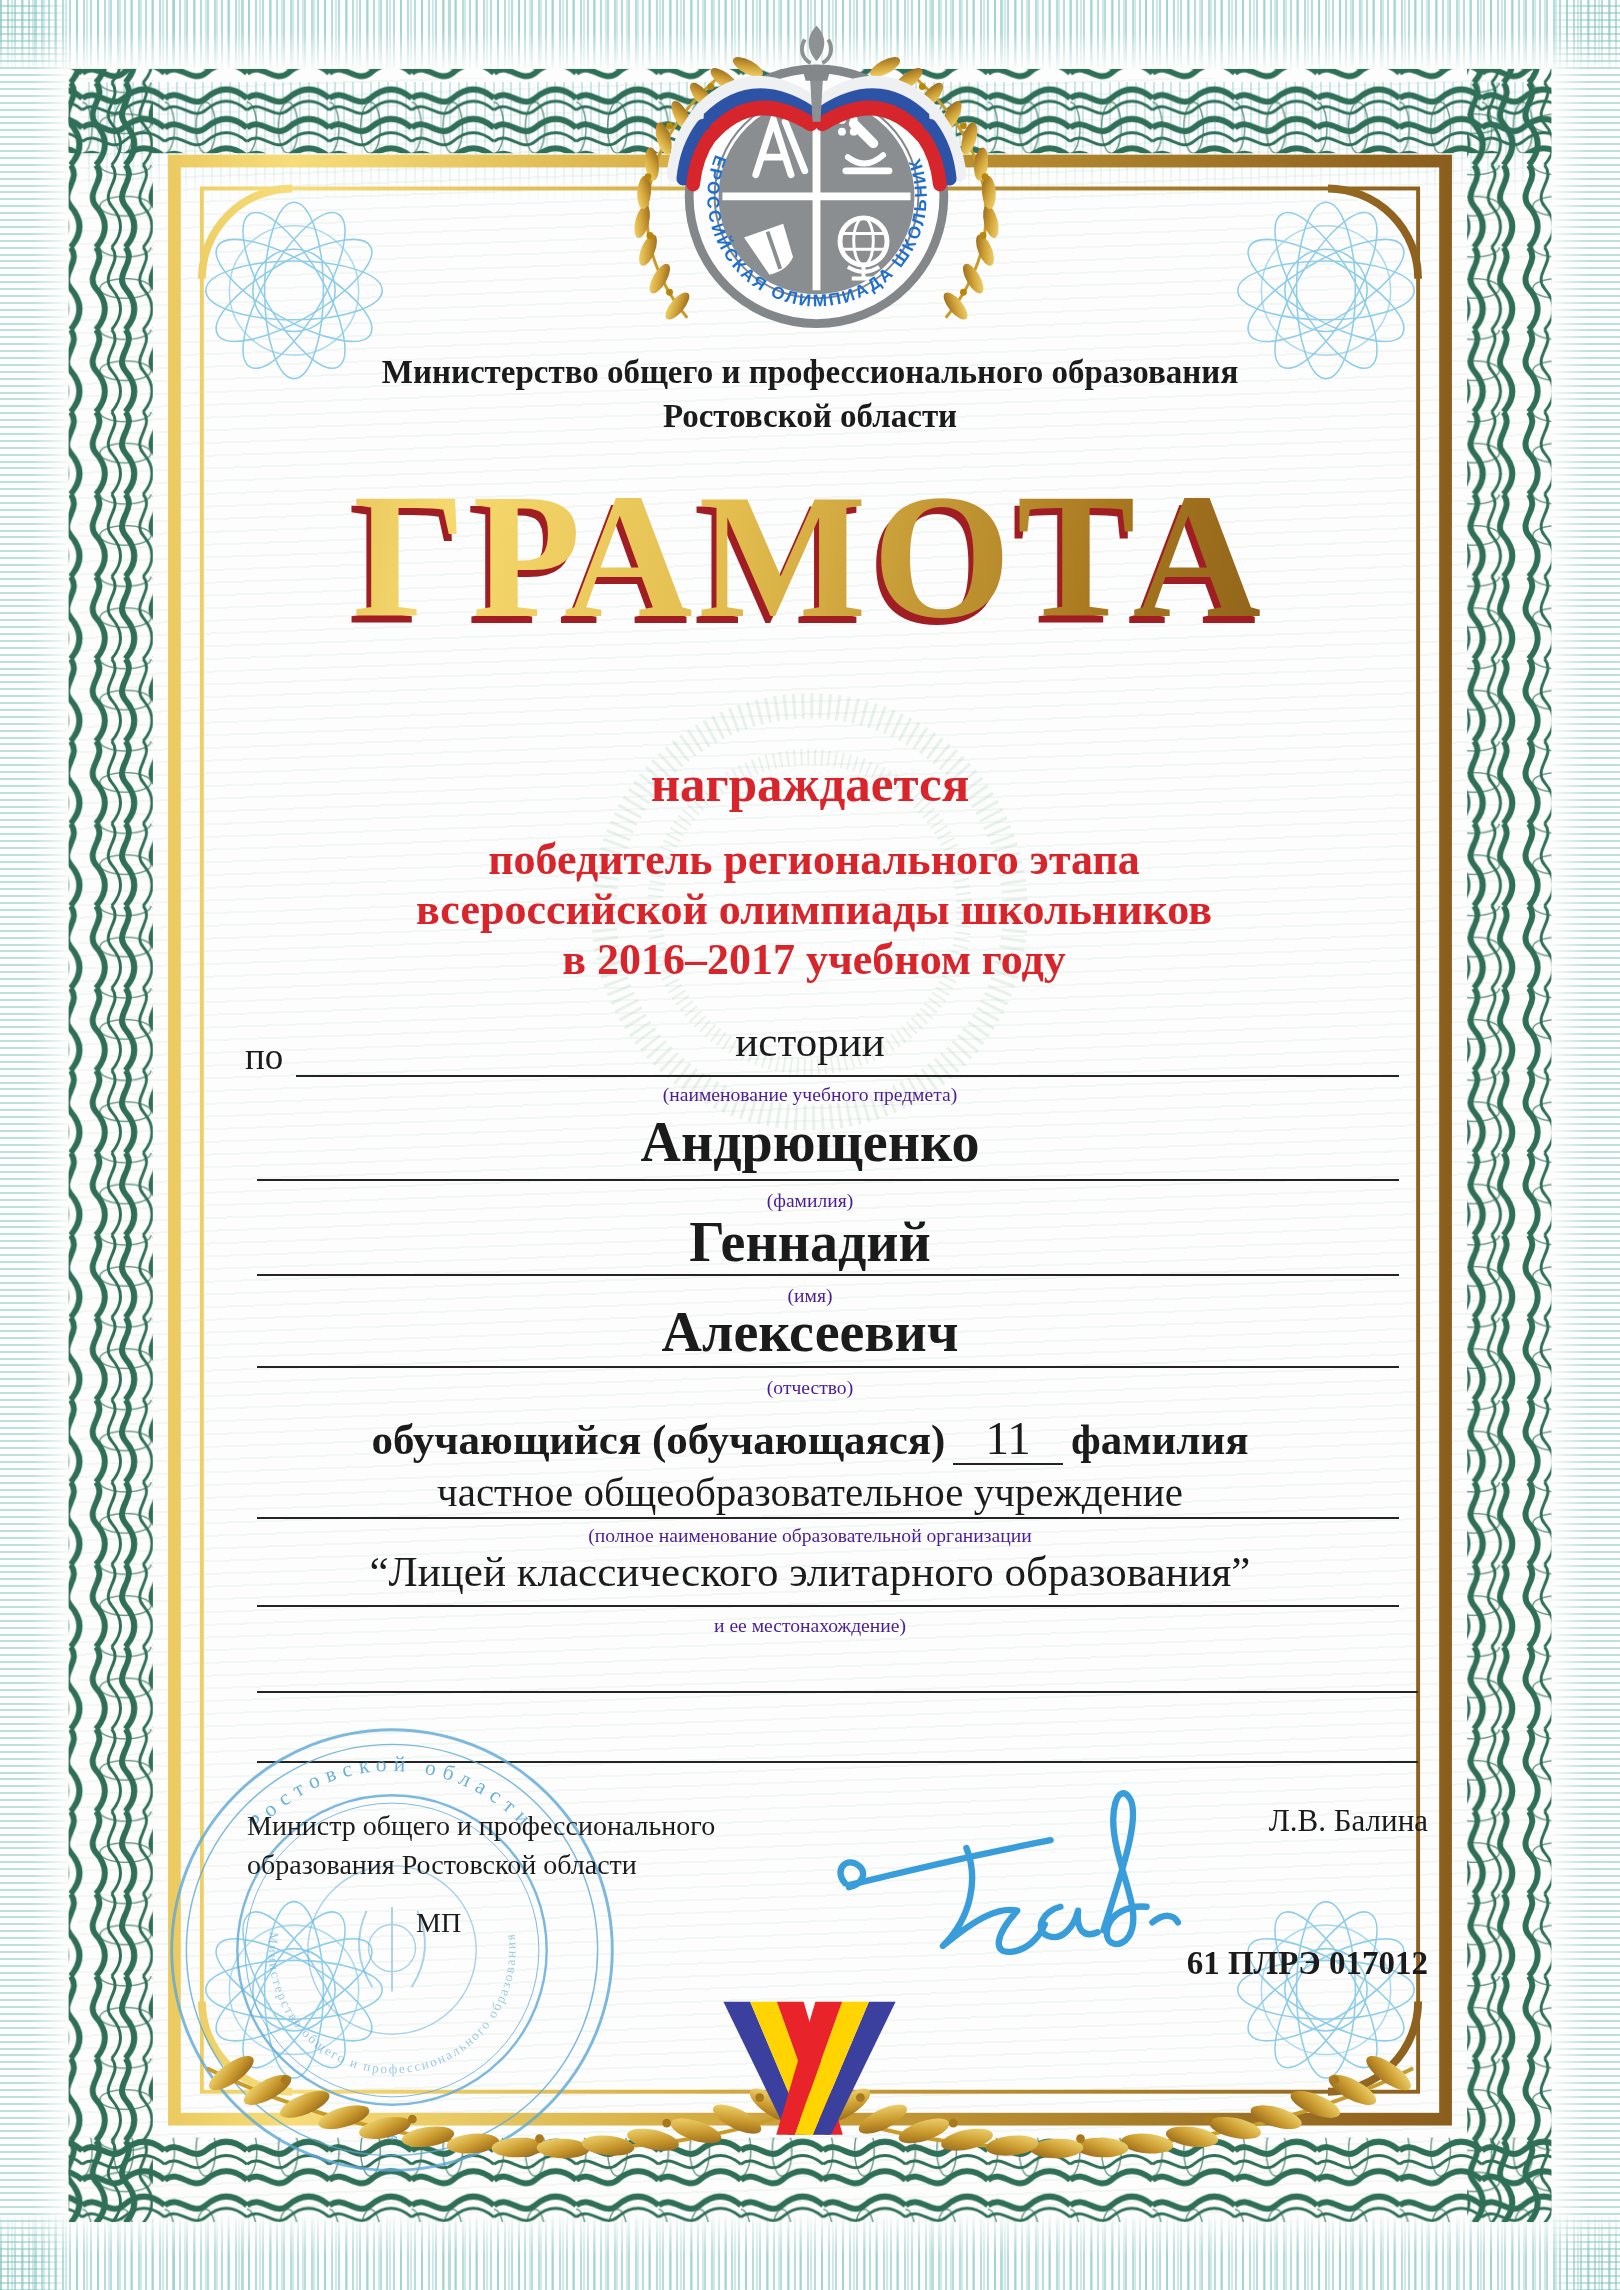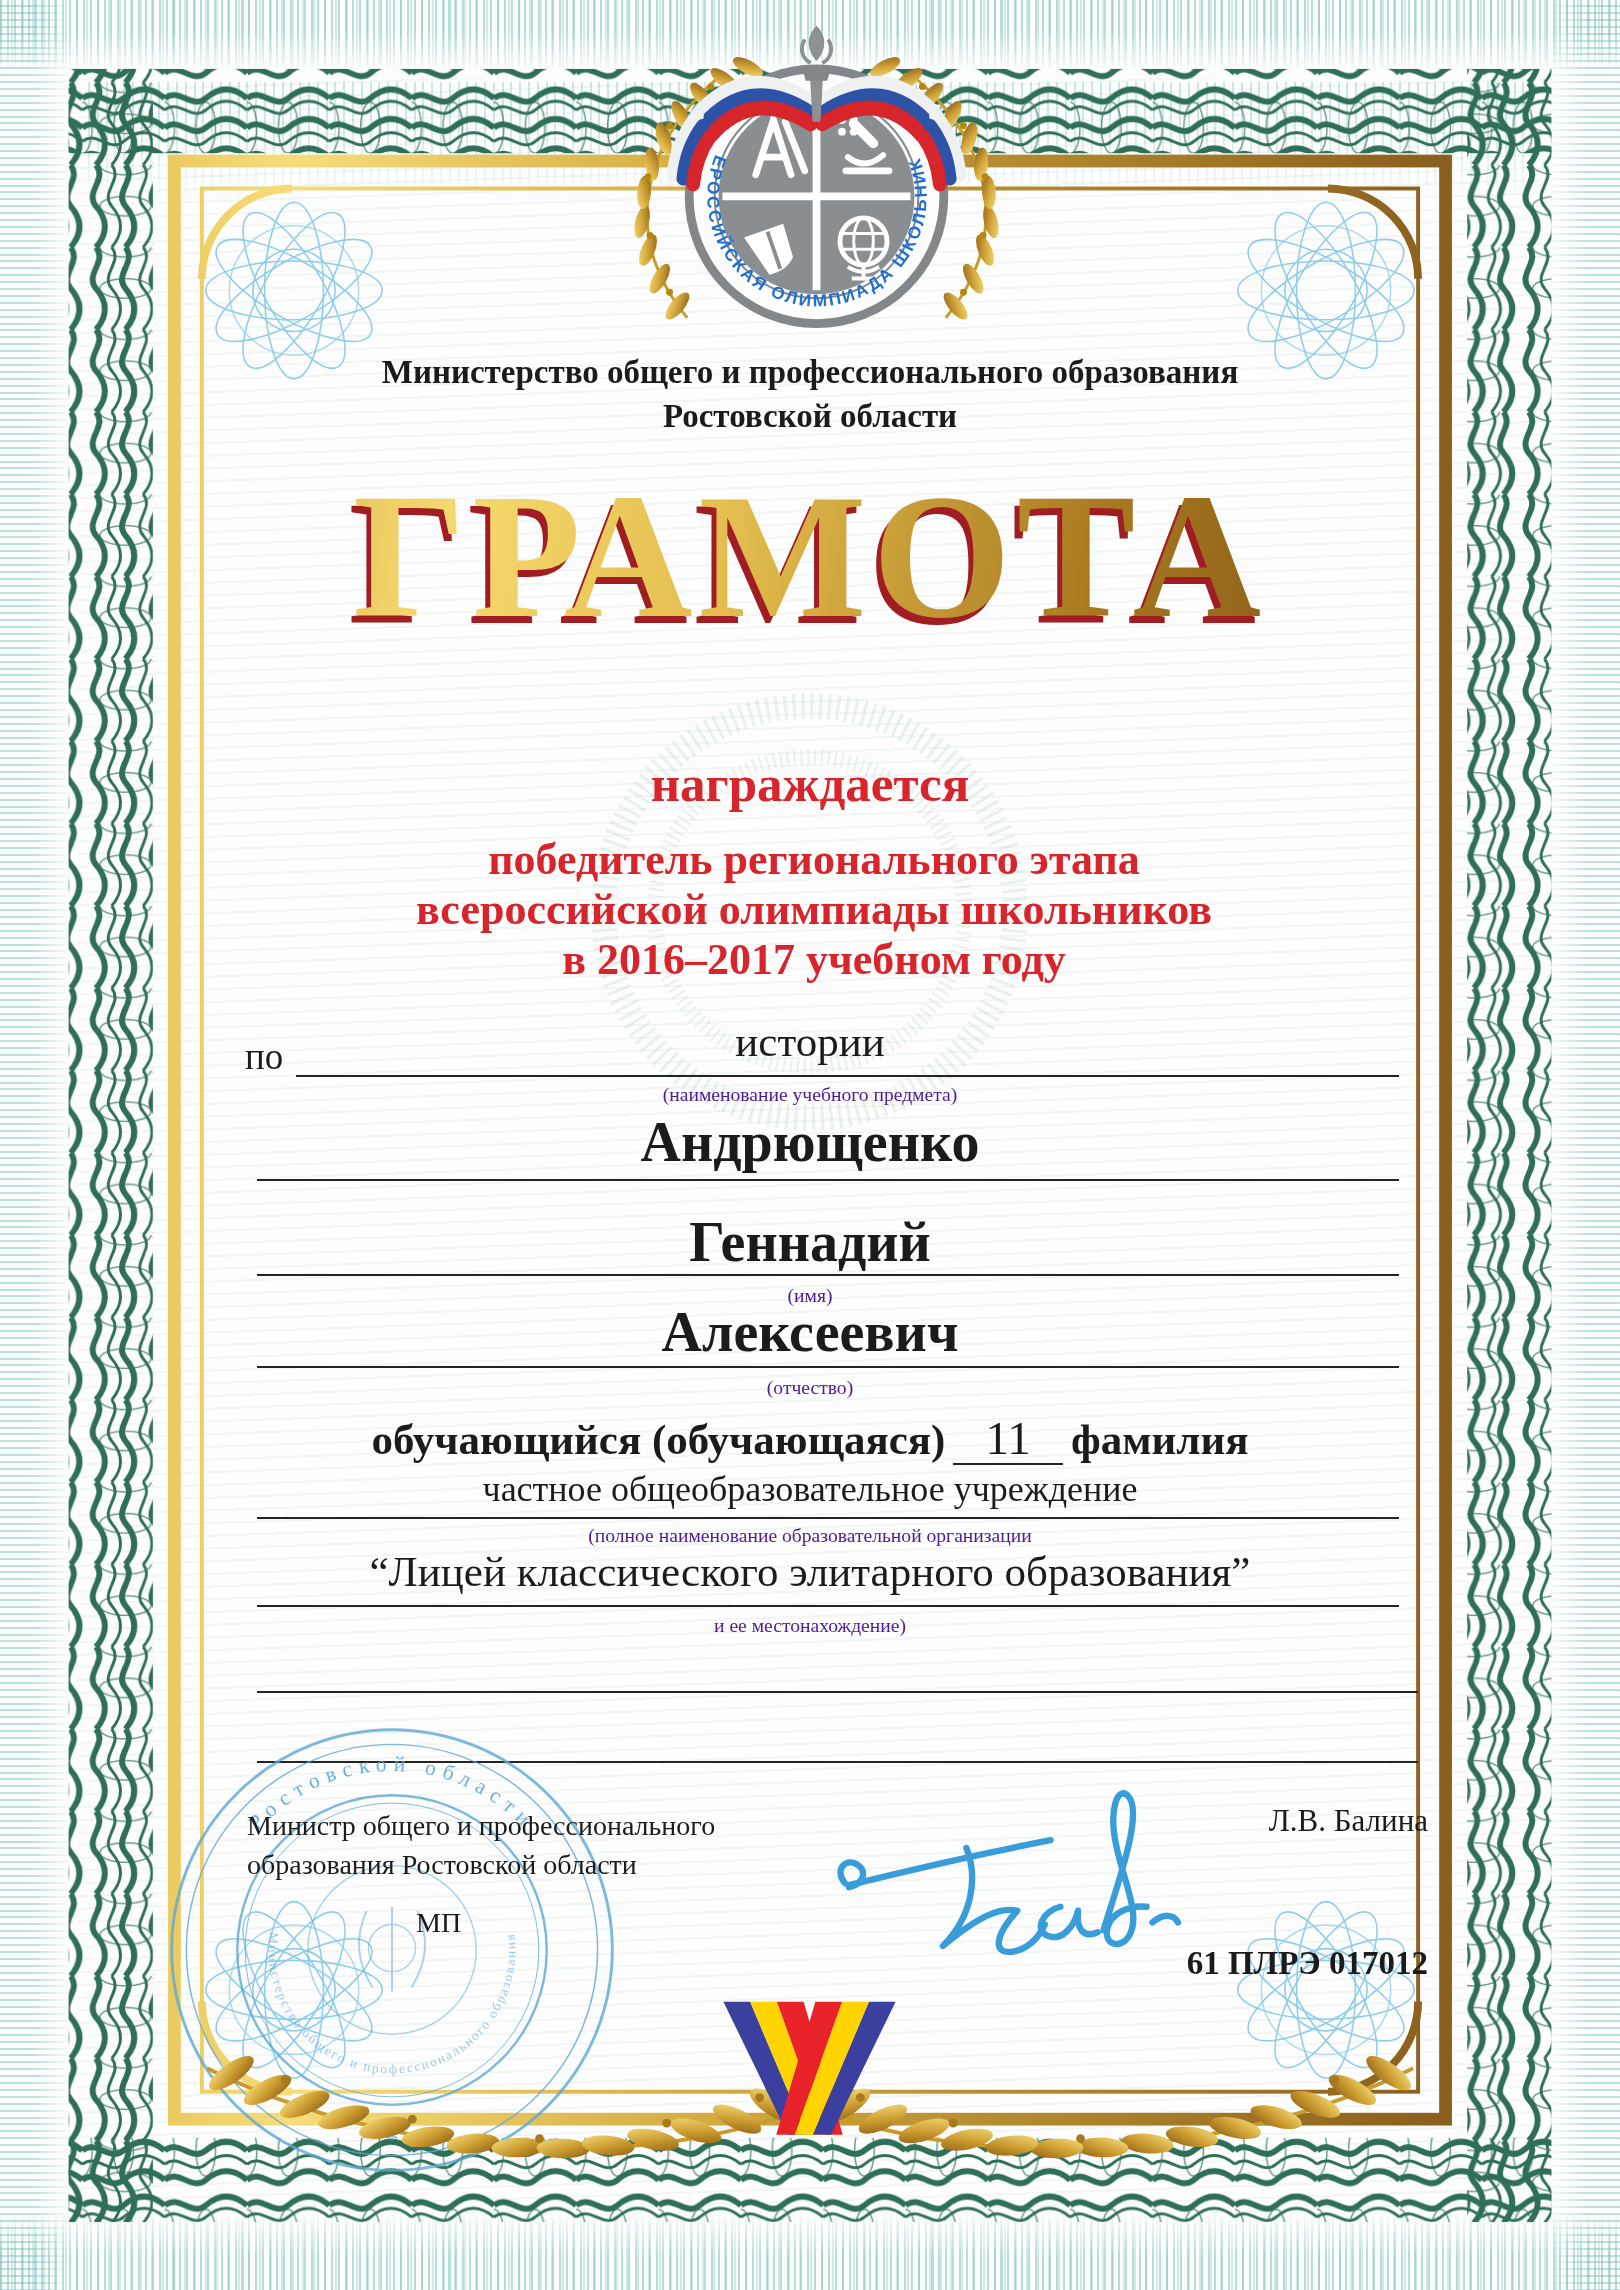--- a/index.html
+++ b/index.html
@@ -242,36 +242,37 @@
     <div>в 2016–2017 учебном году</div>
   </div>
 
   <div class="prefix-po">по</div>
   <div class="val" style="top:1017px;font-size:43px;">истории</div>
   <div class="rule" style="left:296px;right:221px;top:1075px;"></div>
   <div class="cap" style="top:1084px;">(наименование учебного предмета)</div>
 
   <div class="val bold" style="top:1110px;font-size:56px;">Андрющенко</div>
   <div class="rule" style="left:257px;right:221px;top:1179px;"></div>
+  <div class="cap" style="top:1190px;">(фамилия)</div>
 
   <div class="val bold" style="top:1210px;font-size:56px;">Геннадий</div>
   <div class="rule" style="left:257px;right:221px;top:1274px;"></div>
   <div class="cap" style="top:1285px;">(имя)</div>
 
   <div class="val bold" style="top:1300px;font-size:56px;">Алексеевич</div>
   <div class="rule" style="left:257px;right:221px;top:1366px;"></div>
   <div class="cap" style="top:1377px;">(отчество)</div>
 
   <div class="grade">
     <span>обучающийся (обучающаяся)</span>
     <span class="num">11</span>
     <span>фамилия</span>
   </div>
 
-  <div class="val" style="top:1468px;font-size:36px;">частное общеобразовательное учреждение</div>
+  <div class="val" style="top:1468px;font-size:41px;">частное общеобразовательное учреждение</div>
   <div class="rule" style="left:257px;right:221px;top:1517px;"></div>
   <div class="cap" style="top:1525px;">(полное наименование образовательной организации</div>
   <div class="val" style="top:1547px;font-size:43px;">“Лицей классического элитарного образования”</div>
   <div class="rule" style="left:257px;right:221px;top:1605px;"></div>
   <div class="cap" style="top:1615px;">и ее местонахождение)</div>
 
   <div class="rule" style="left:257px;right:202px;top:1691px;"></div>
   <div class="rule" style="left:257px;right:202px;top:1761px;"></div>
 
   <svg style="left:157px;top:1715px" width="470" height="470" viewBox="0 0 480 480">

